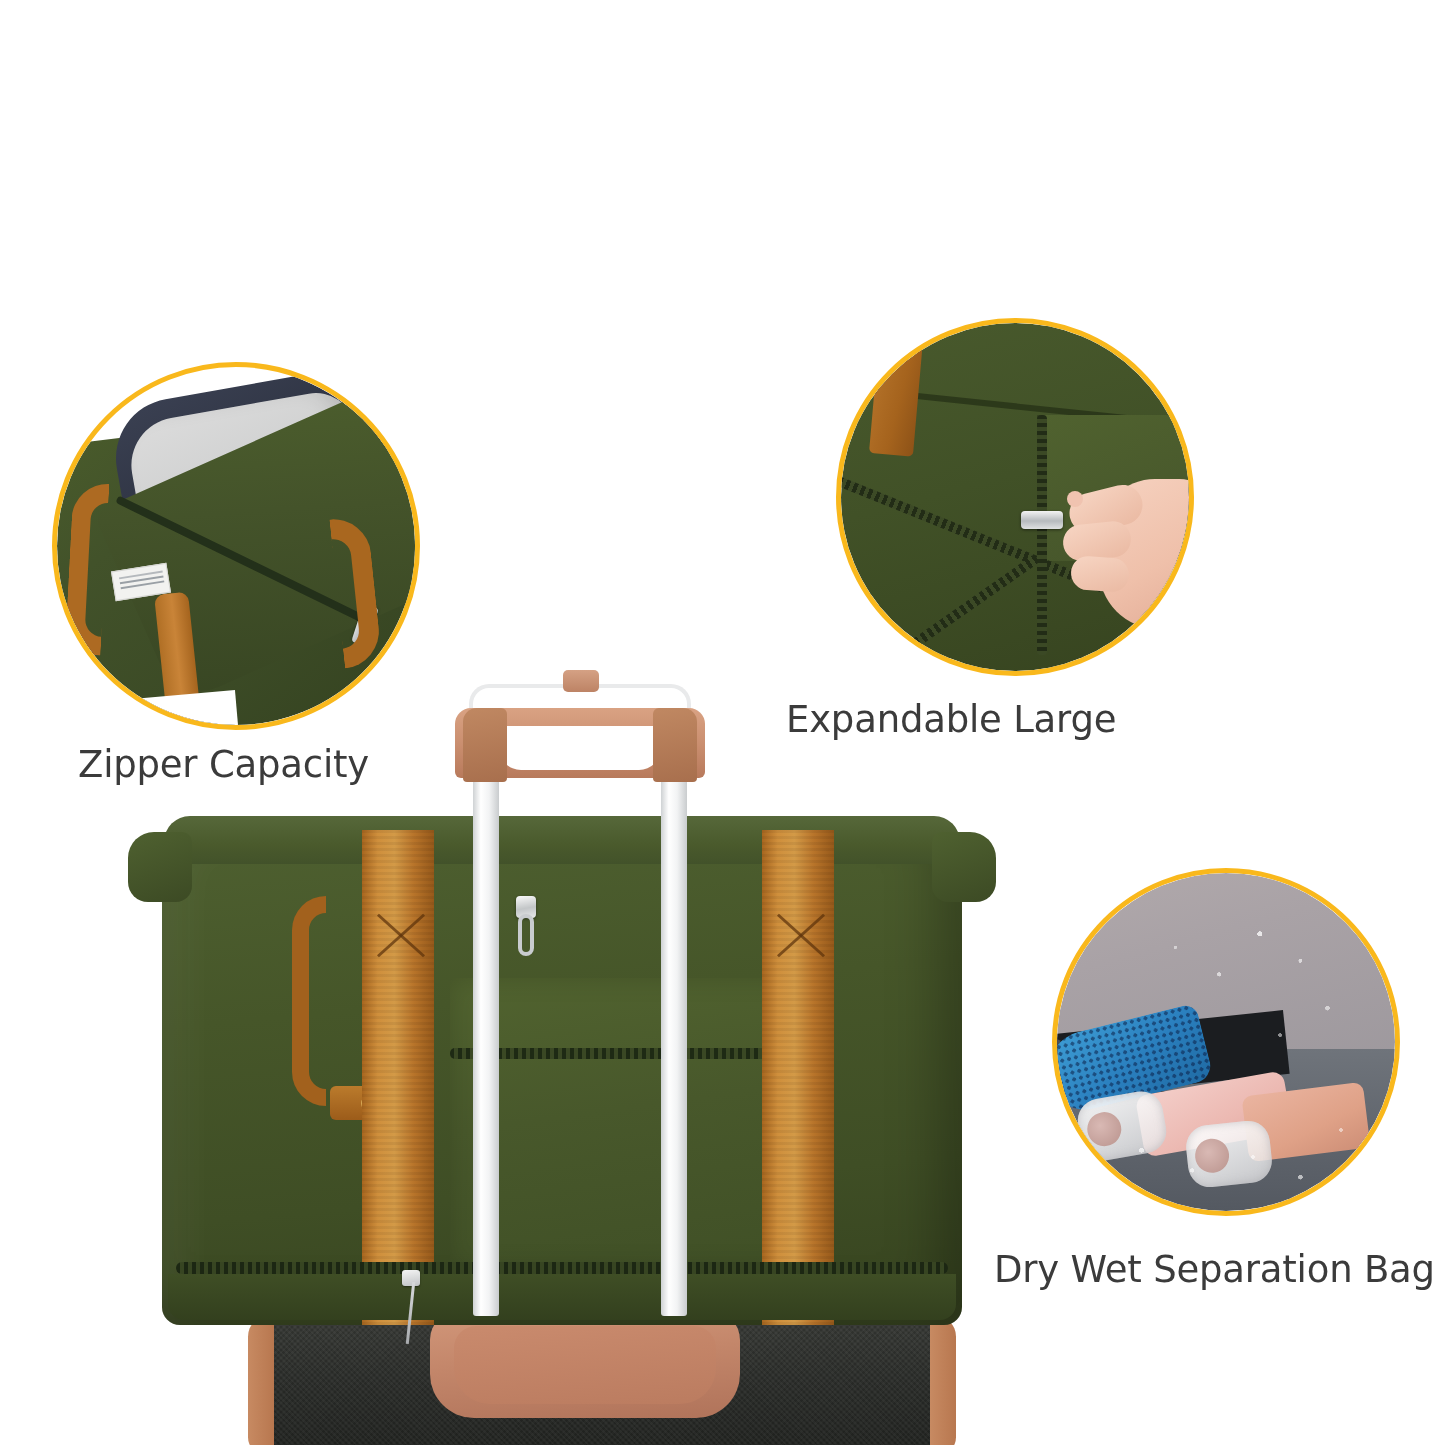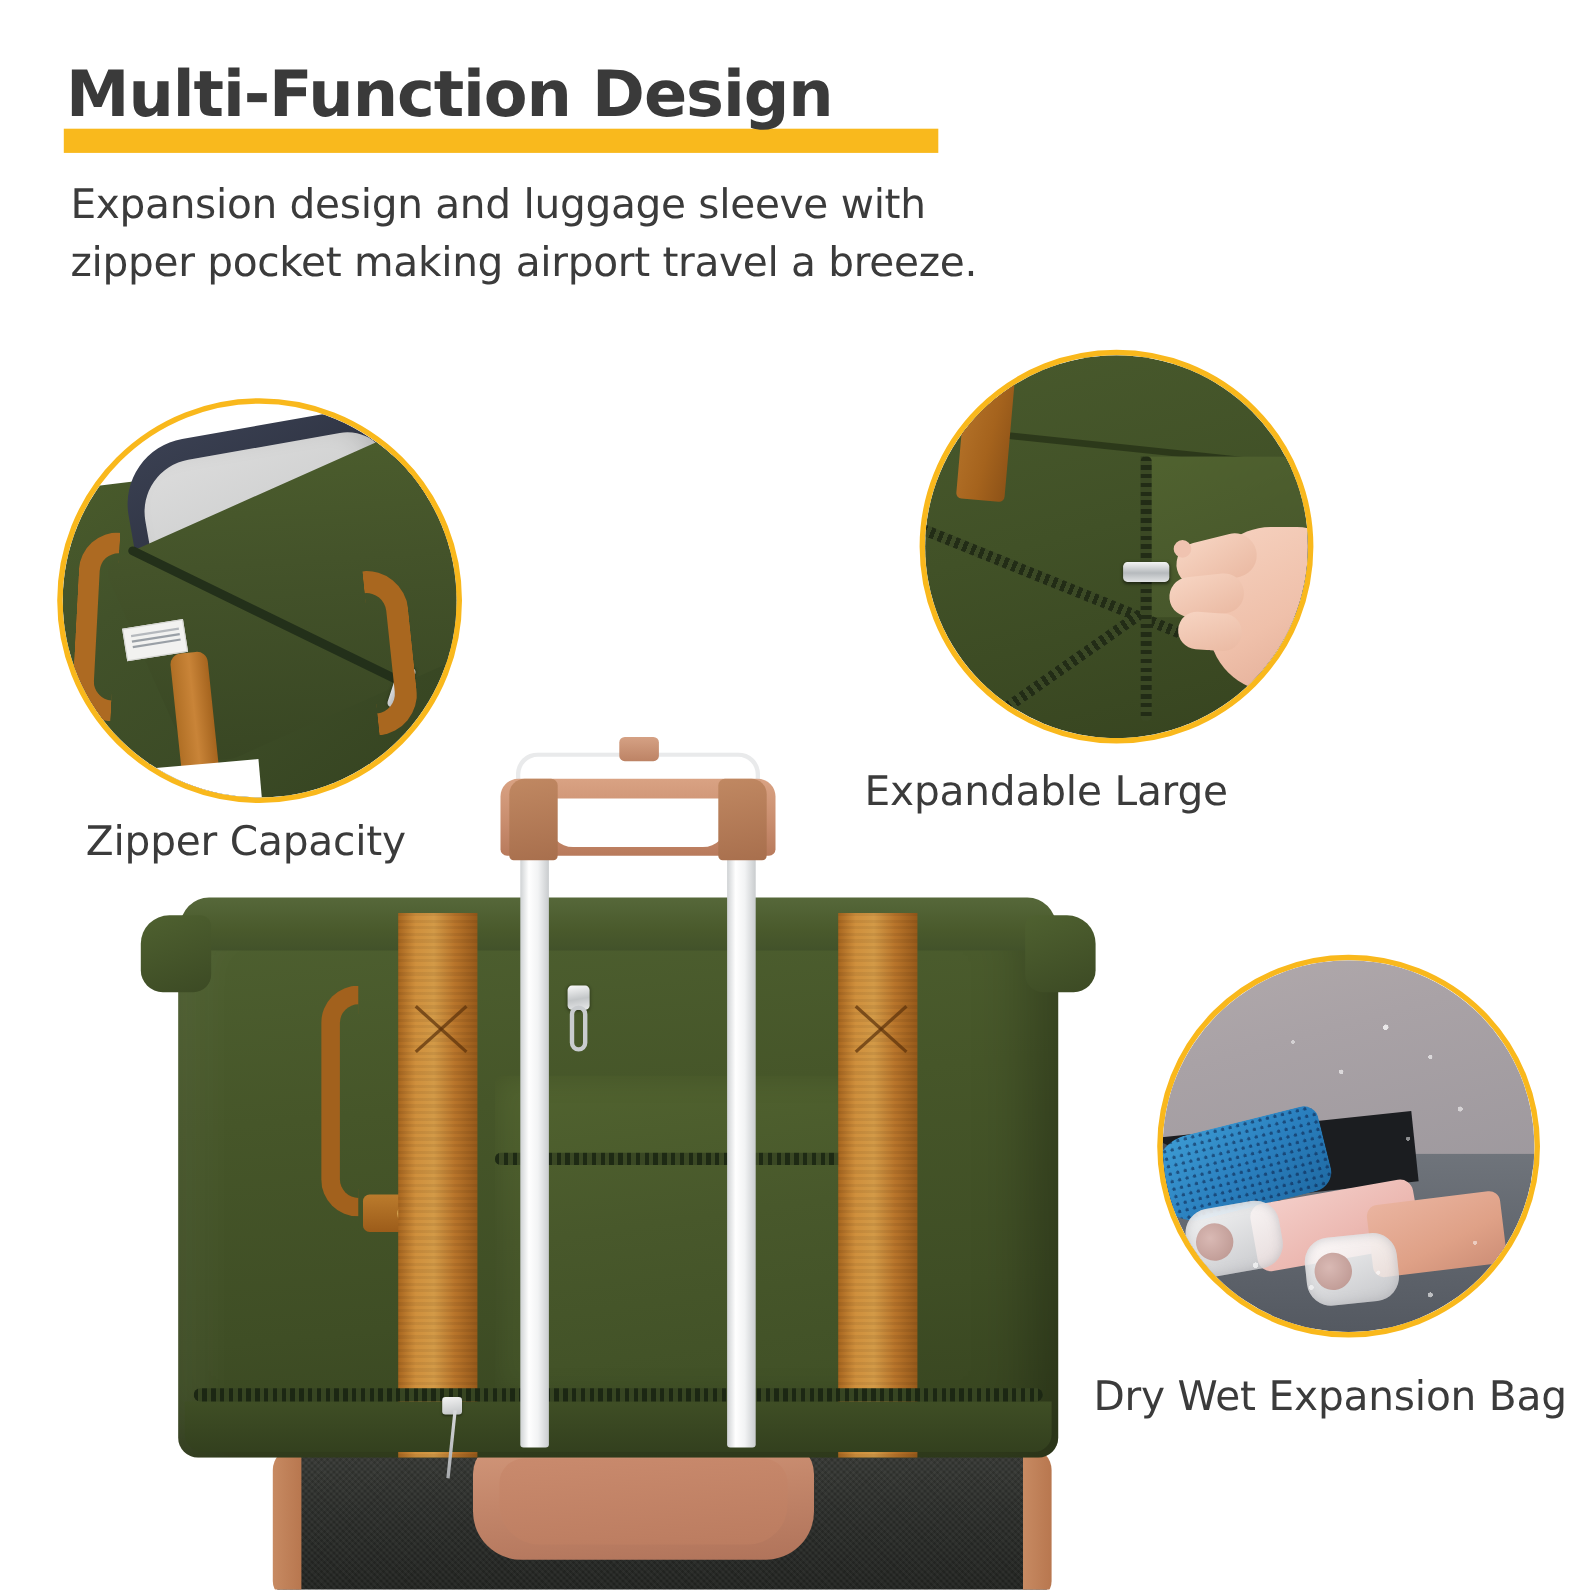--- a/index.html
+++ b/index.html
@@ -440,26 +440,20 @@
     border-radius: 14px 6px 4px 4px;
   }
   .tele-cuff-l { left: 8px; }
   .tele-cuff-r { right: 8px; border-radius: 6px 14px 4px 4px; }
 </style>
 </head>
 <body>
 
 <div id="page">
 
-  <div class="title-wrap">
-    <div class="title-underline"></div>
-    <div class="title">Multi-Function Design</div>
-  </div>
-  <div class="subtitle">Expansion design and luggage sleeve with
- zipper pocket making airport travel a breeze.</div>
 
   <div id="main-product">
 
     <div class="suitcase">
       <div class="suitcase-weave"></div>
       <div class="suitcase-edge-l"></div>
       <div class="suitcase-edge-r"></div>
       <div class="suitcase-handle-base"></div>
     </div>
 
@@ -558,16 +552,16 @@
         <div class="c3-darkband"></div>
         <div class="c3-zipseam"></div>
         <div class="c3-blue"></div>
         <div class="c3-pinkbottle"></div>
         <div class="c3-pinkbottle2"></div>
         <div class="c3-cap1"></div>
         <div class="c3-cap2"></div>
         <div class="c3-drops"></div>
       </div>
     </div>
-    <div class="callout-label" id="l3">Dry Wet Expansion Bag</div>
+    <div class="callout-label" id="l3">Dry Wet Separation Bag</div>
   </div>
 
 </div>
 
 </body></html>

